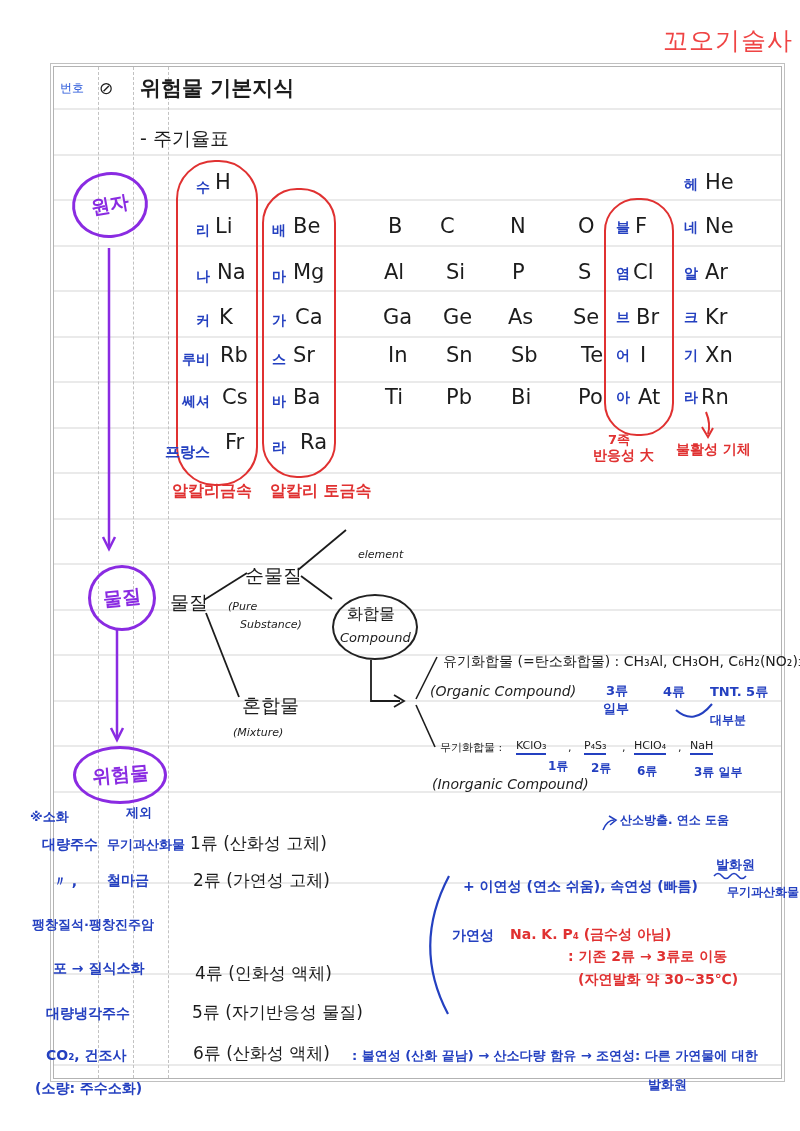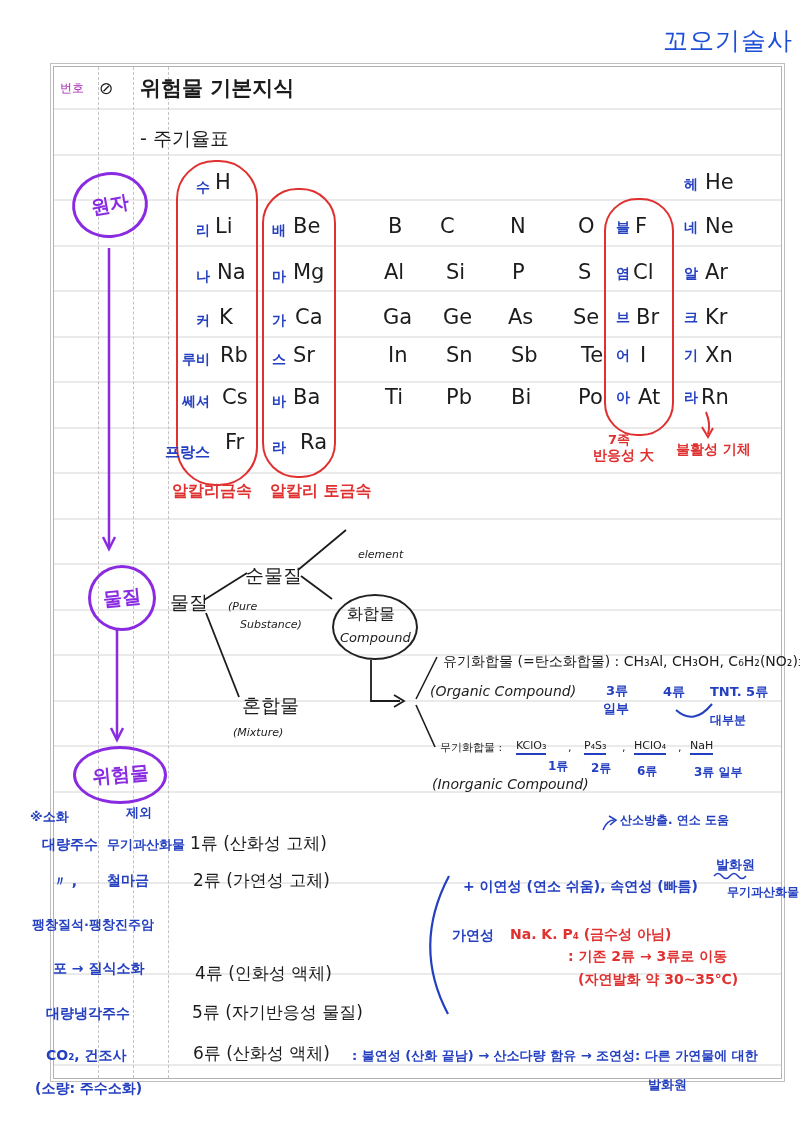--- a/index.html
+++ b/index.html
@@ -1,26 +1,26 @@
 <!DOCTYPE html>
 <html><head>
 <meta charset="utf-8">
 <style>
   html,body{margin:0;padding:0;background:#ffffff;}
   .page{position:relative;width:800px;height:1131px;background:#ffffff;overflow:hidden;
         font-family:"DejaVu Sans",sans-serif;}
-  .watermark{position:absolute;left:663px;top:24px;font-size:25px;color:#1d4ed8;
+  .watermark{position:absolute;left:663px;top:24px;font-size:25px;color:#ef4444;
              letter-spacing:1px;font-weight:400;}
   .sheet{position:absolute;left:53px;top:66px;width:727px;height:1011px;
          border:1px solid #b3b3b3;outline:1px solid #c0c0c0;outline-offset:2px;
          background-image:repeating-linear-gradient(180deg,transparent 0,transparent 44.5px,#d4d4d4 44.5px,#d4d4d4 45.5px);
          background-position:0 -2.5px;}
   .vline{position:absolute;top:0;height:100%;width:0;border-left:1px dashed #c2c2c2;}
   .t{position:absolute;line-height:1.08;white-space:nowrap;font-family:"DejaVu Sans",sans-serif;}
-  .ink{color:#1c1c1c}.blue{color:#2440c0}.red{color:#e03131}.purple{color:#8a2be2}.gray{color:#a21caf}.s12{font-size:12px}.s13{font-size:13px}.s14{font-size:14px}
+  .ink{color:#1c1c1c}.blue{color:#2440c0}.red{color:#e03131}.purple{color:#8a2be2}.gray{color:#1d4ed8}.s12{font-size:12px}.s13{font-size:13px}.s14{font-size:14px}
   .s15{font-size:11px}.s16{font-size:16px}.s17{font-size:17px}.s19{font-size:19px}
   .s21{font-size:21px}
   .kor{font-size:14px;font-weight:700;text-align:right;}
   .elem{font-size:21px;}
   .it{font-style:italic}
   .oval{position:absolute;border:2px solid #e03131;background:transparent;}
   .pcircle{position:absolute;border:3px solid #8a2be2;border-radius:50%;
            display:flex;align-items:center;justify-content:center;}
   .kcircle{position:absolute;border:2px solid #222;border-radius:50%;}
   .u-blue{border-bottom:2px solid #2440c0;padding-bottom:1px;}

